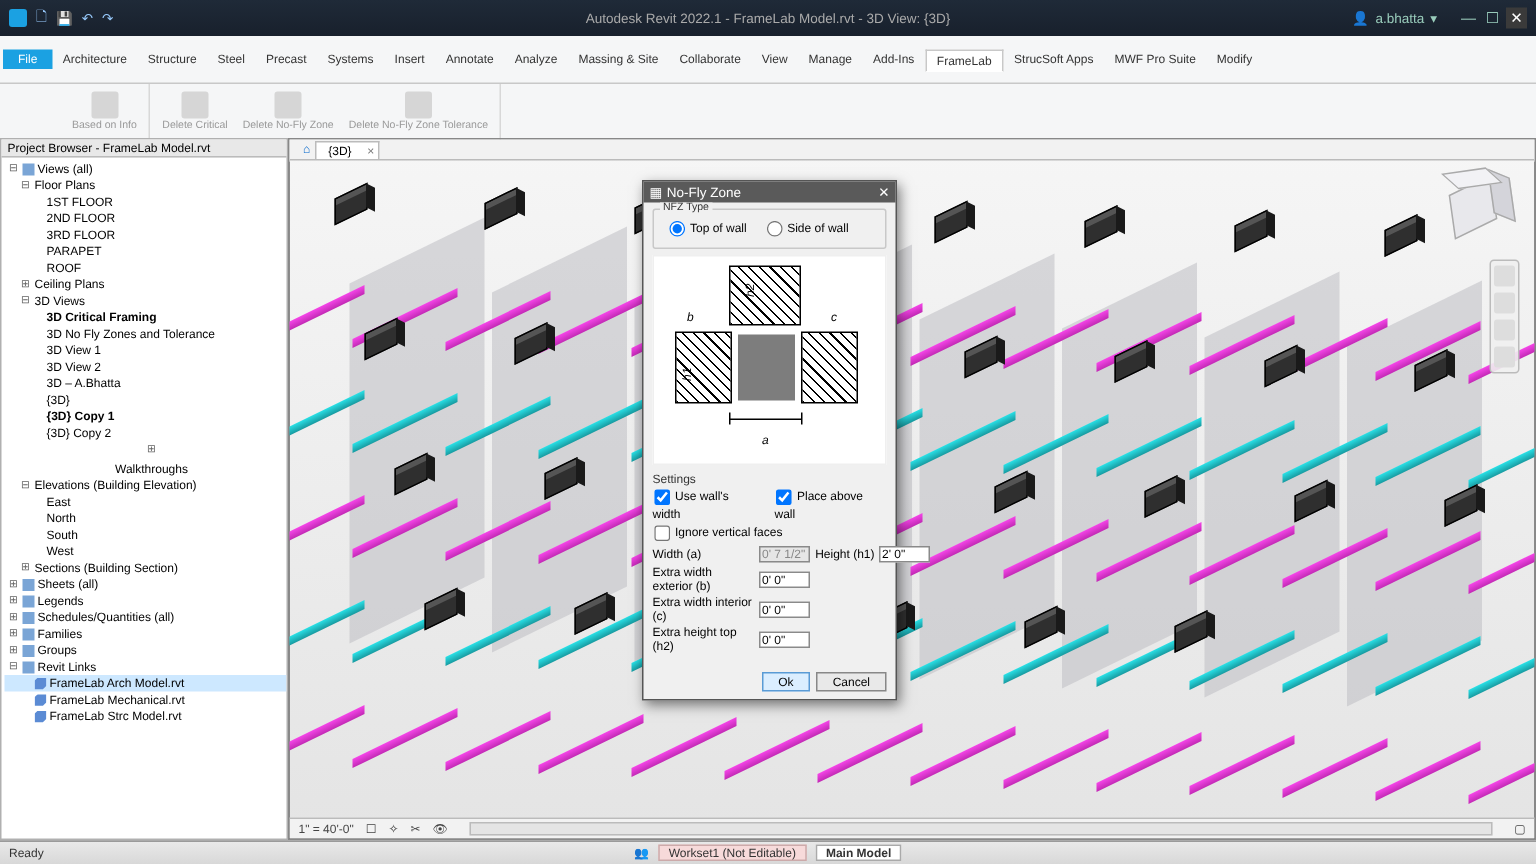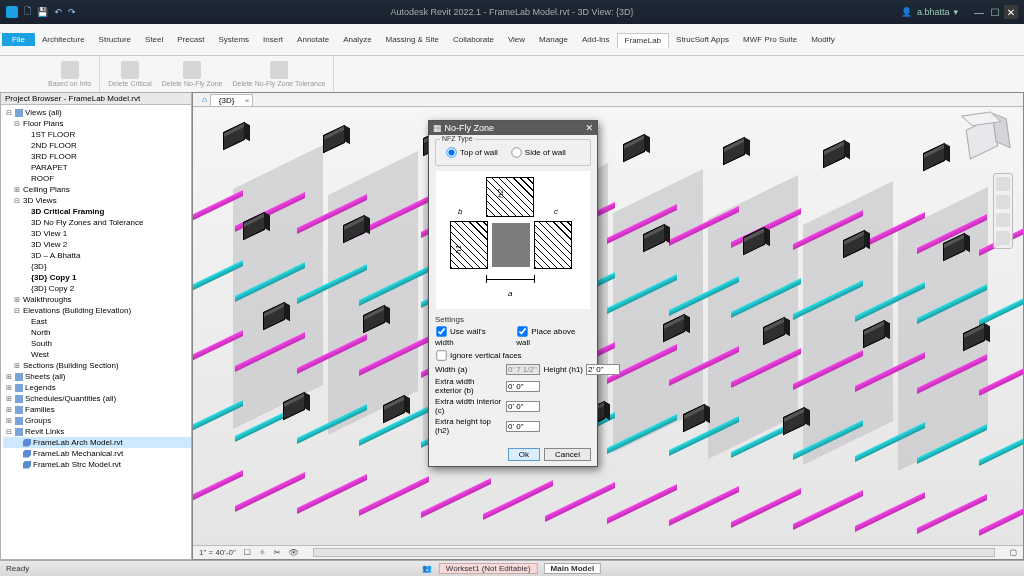--- a/index.html
+++ b/index.html
@@ -232,21 +232,21 @@
           <span>{3D}</span>
         </div>
         <div class="ti-row" style="padding-left: 18px; font-weight: bold;">
           <span class="tw"></span>
           <span>{3D} Copy 1</span>
         </div>
         <div class="ti-row" style="padding-left: 18px;">
           <span class="tw"></span>
           <span>{3D} Copy 2</span>
         </div>
-        <div class="ti-row" style="padding-left: 10px;">
+        <div class="ti-row" style="padding-left: 10px; flex-direction: column;">
           <span class="tw">⊞</span>
           <span>Walkthroughs</span>
         </div>
         <div class="ti-row" style="padding-left: 10px;">
           <span class="tw">⊟</span>
           <span>Elevations (Building Elevation)</span>
         </div>
         <div class="ti-row" style="padding-left: 18px;">
           <span class="tw"></span>
           <span>East</span>

